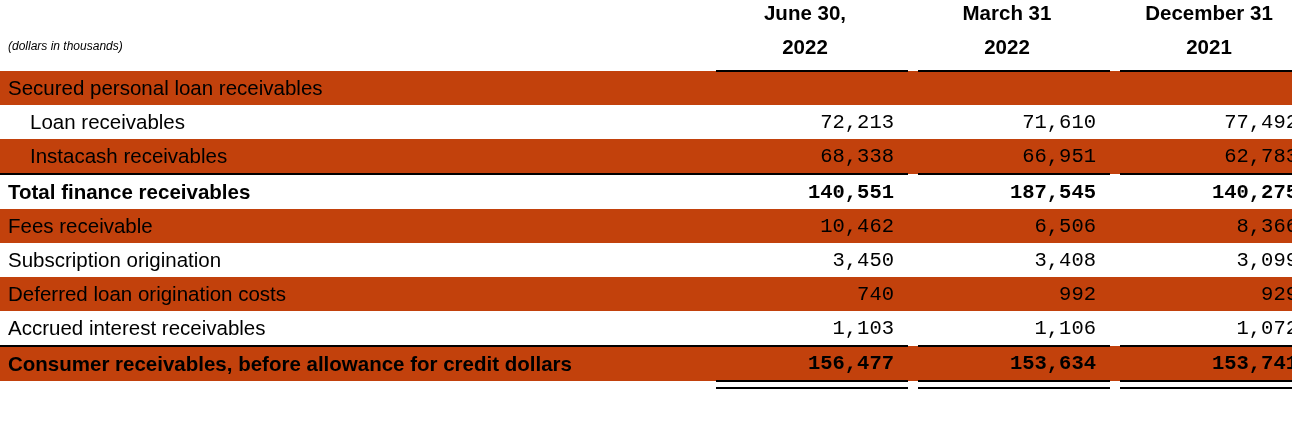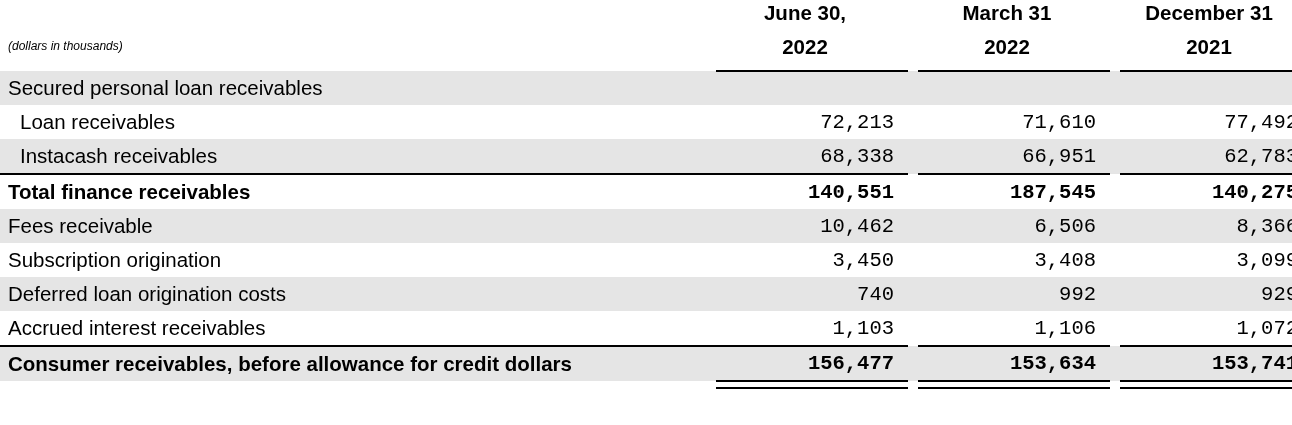--- a/index.html
+++ b/index.html
@@ -46,38 +46,38 @@
   .hdr-rule td.rule {
     border-bottom: 2.5px solid #000000;
     height: 6px;
     padding: 0;
   }
   .hdr-rule td {
     padding: 0;
     height: 6px;
   }
 
-  tr.band td { background: #e5e5e5; }
+  tr.band td { background: #c2410c; }
   tr.plain td { background: #ffffff; }
 
   td.label {
     text-align: left;
     padding: 5px 6px 5px 8px;
     white-space: nowrap;
   }
   td.num {
     text-align: right;
     padding: 5px 14px 5px 6px;
     white-space: nowrap;
     font-variant-numeric: tabular-nums;
     font-family: Liberation Mono, monospace;
   }
   td.gap { padding: 0; }
 
-  td.indent { padding-left: 20px; }
+  td.indent { padding-left: 30px; }
   tr.total td { font-weight: bold; }
 
   
   tr.rule-above td.num,
   tr.rule-above td.label { border-top: 2.5px solid #000000; }
 
   
   tr.rule-below td.num { border-bottom: 2.5px solid #000000; }
   tr.dbl td { padding: 0; height: 5px; background: #ffffff; }
   tr.dbl td.num { border-bottom: 2.5px solid #000000; }

